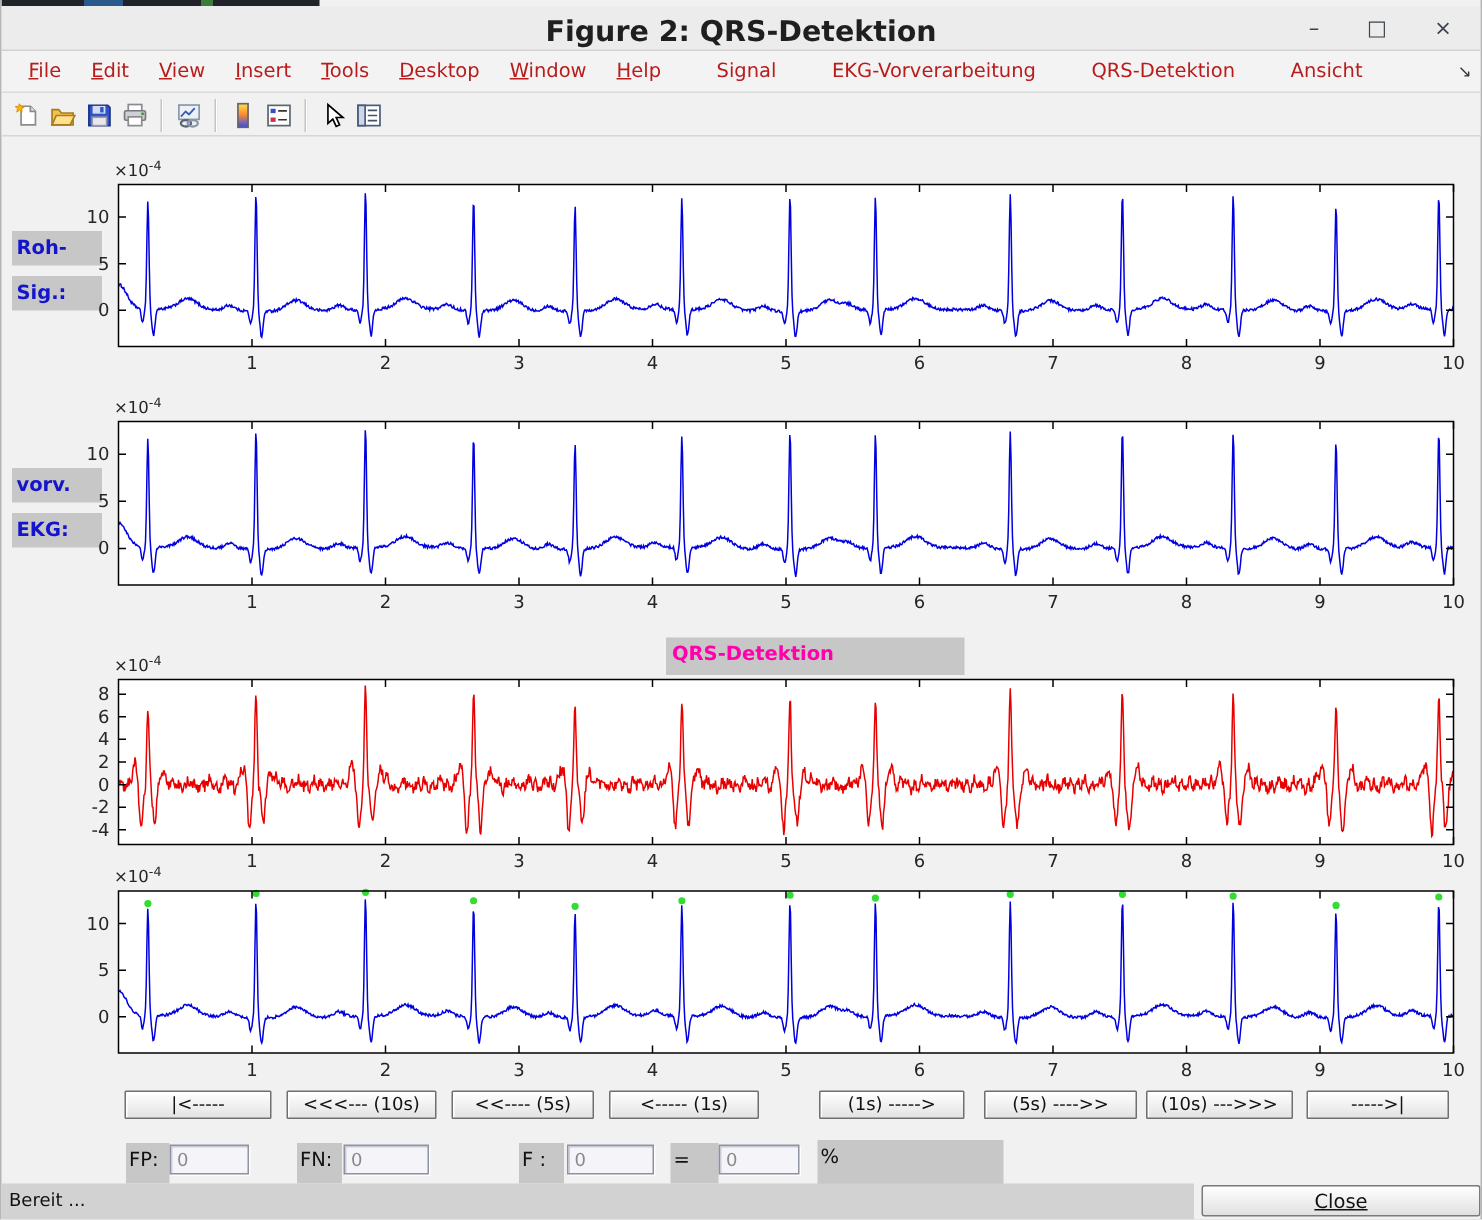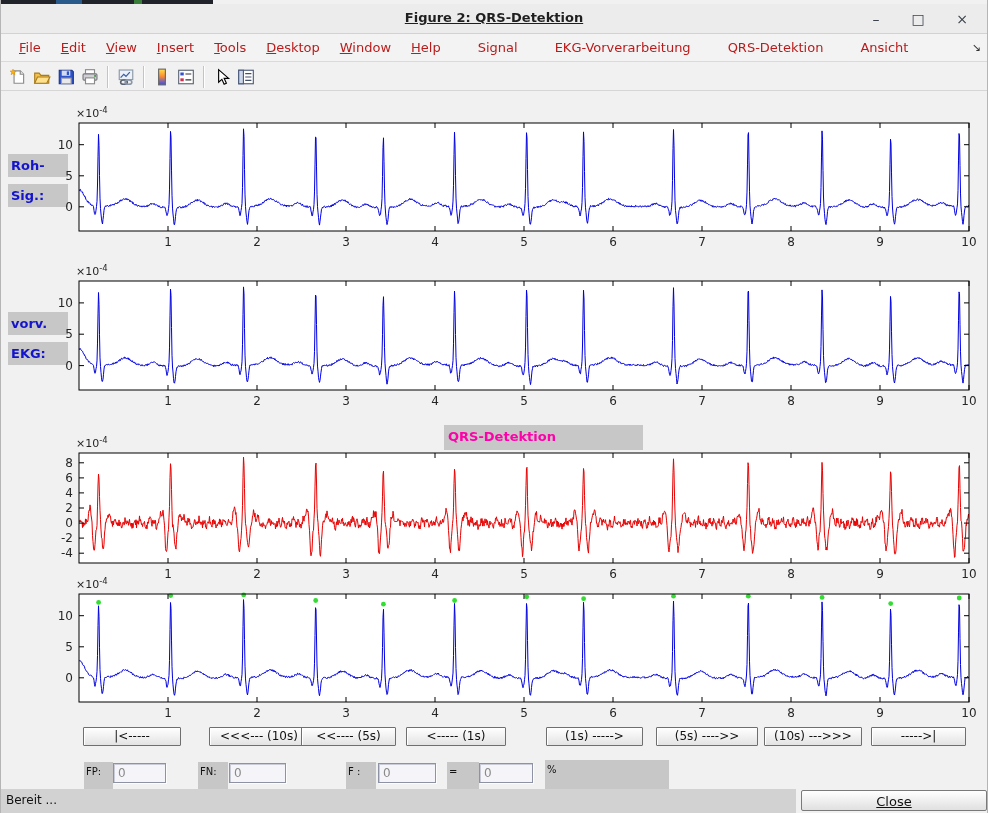--- a/index.html
+++ b/index.html
@@ -7,21 +7,21 @@
     font-family:"DejaVu Sans",sans-serif;overflow:hidden;box-sizing:border-box;
     border-left:1px solid #b5b5b5;border-right:1px solid #b5b5b5;}
   
   #bgsliver{position:absolute;left:0;top:0;width:212px;height:4px;background:#20242a;}
   #bgsliver .blue{position:absolute;left:55px;top:0;width:26px;height:4px;background:#2a5a8c;}
   #bgsliver .green{position:absolute;left:133px;top:0;width:8px;height:4px;background:#3a7d3a;}
   
   #titlebar{position:absolute;left:0;top:4px;width:100%;height:29px;background:#ececec;
     border-bottom:1px solid #d2d2d2;}
   #titlebar .title{position:absolute;left:0;right:0;top:6px;text-align:center;
-    font-size:13px;font-weight:bold;color:#1f1f1f;text-decoration:underline;}
+    font-size:19px;font-weight:bold;color:#1f1f1f;}
   .winctl{position:absolute;top:5px;width:22px;height:20px;text-align:center;
     font-size:14px;color:#3c434c;line-height:20px;cursor:default;}
   #ctl-min{right:100px;} #ctl-max{right:58px;} #ctl-close{right:14px;}
   
   #menubar{position:absolute;left:0;top:34px;width:100%;height:28px;background:#f3f3f3;
     border-bottom:1px solid #dadada;display:flex;align-items:center;padding-left:8px;box-sizing:border-box;}
   .menu-item{font-size:13px;color:#b91c1c;padding:0 10px;white-space:nowrap;}
   .menu-item.xtra{margin-left:17px;}
   #menu-overflow{position:absolute;right:6px;top:7px;font-size:11px;color:#333;}
   
@@ -35,21 +35,21 @@
   .sideLabel{position:absolute;background:#c7c7c7;color:#1414cc;font-weight:bold;
     font-size:13px;padding:4px 3px;box-sizing:border-box;width:60px;}
   #plotTitle{position:absolute;left:443px;top:425px;width:199px;height:25px;background:#c7c7c7;
     color:#ff00aa;font-weight:bold;font-size:13px;padding:4px 0 0 4px;box-sizing:border-box;}
   
   .btn3d{position:absolute;top:727px;height:19px;background:linear-gradient(#ffffff,#e3e3e3);
     border:1px solid #6f6f6f;box-shadow:inset 1px 1px 0 #fff;border-radius:1px;
     font-size:12px;color:#111;text-align:center;line-height:17px;box-sizing:border-box;
     font-family:"DejaVu Sans",sans-serif;padding:0;}
   
-  .glabel{position:absolute;background:#c7c7c7;color:#111;font-size:10px;
+  .glabel{position:absolute;background:#c7c7c7;color:#111;font-size:13px;
     padding:4px 2px;box-sizing:border-box;}
   .field{position:absolute;height:20px;background:#f5f5f9;color:#8a8a8a;font-size:12px;
     border:1px solid #8d92a4;box-shadow:inset 1px 1px 0 #c9cbd6, 1px 1px 0 #fdfdfd;
     padding:0 4px;box-sizing:border-box;font-family:"DejaVu Sans",sans-serif;}
   
   #statusbar{position:absolute;left:0;top:789px;width:795px;height:24px;background:#d2d2d2;
     font-size:12px;color:#111;padding:4px 0 0 5px;box-sizing:border-box;}
   #closebtn{position:absolute;left:800px;top:790px;width:186px;height:21px;
     background:linear-gradient(#ffffff,#e0e0e0);border:1px solid #7a7a7a;border-radius:2px;
     font-size:13px;color:#111;text-align:center;line-height:19px;box-sizing:border-box;
@@ -389,21 +389,21 @@
       <line x1="78" y1="70.8" x2="83" y2="70.8" stroke="#000"></line>
       <line x1="968" y1="70.8" x2="963" y2="70.8" stroke="#000"></line>
       <text x="72" y="74.8" font-size="12" fill="#262626" text-anchor="end" font-family="DejaVu Sans, sans-serif">5</text>
       <line x1="78" y1="39.7" x2="83" y2="39.7" stroke="#000"></line>
       <line x1="968" y1="39.7" x2="963" y2="39.7" stroke="#000"></line>
       <text x="72" y="43.7" font-size="12" fill="#262626" text-anchor="end" font-family="DejaVu Sans, sans-serif">10</text>
       <text x="75" y="12" font-size="11" fill="#262626" font-family="DejaVu Sans, sans-serif">×10<tspan dy="-4" font-size="8.5">-4</tspan></text>
     </svg>
 
   <button class="btn3d" style="left:82px;width:98px;">|&lt;-----</button>
-  <button class="btn3d" style="left:208px;width:100px;">&lt;&lt;&lt;--- (10s)</button>
+  <button class="btn3d" style="left:190px;width:100px;">&lt;&lt;&lt;--- (10s)</button>
   <button class="btn3d" style="left:300px;width:95px;">&lt;&lt;---- (5s)</button>
   <button class="btn3d" style="left:405px;width:100px;">&lt;----- (1s)</button>
   <button class="btn3d" style="left:545px;width:97px;">(1s) -----&gt;</button>
   <button class="btn3d" style="left:655px;width:102px;">(5s) ----&gt;&gt;</button>
   <button class="btn3d" style="left:763px;width:98px;">(10s) ---&gt;&gt;&gt;</button>
   <button class="btn3d" style="left:870px;width:95px;">-----&gt;|</button>
 
   <div class="glabel" style="left:83px;top:762px;width:29px;height:27px;">FP:</div>
   <input class="field" style="left: 112px; top: 763px; width: 53px;" value="0">
   <div class="glabel" style="left:197px;top:762px;width:30px;height:27px;">FN:</div>

